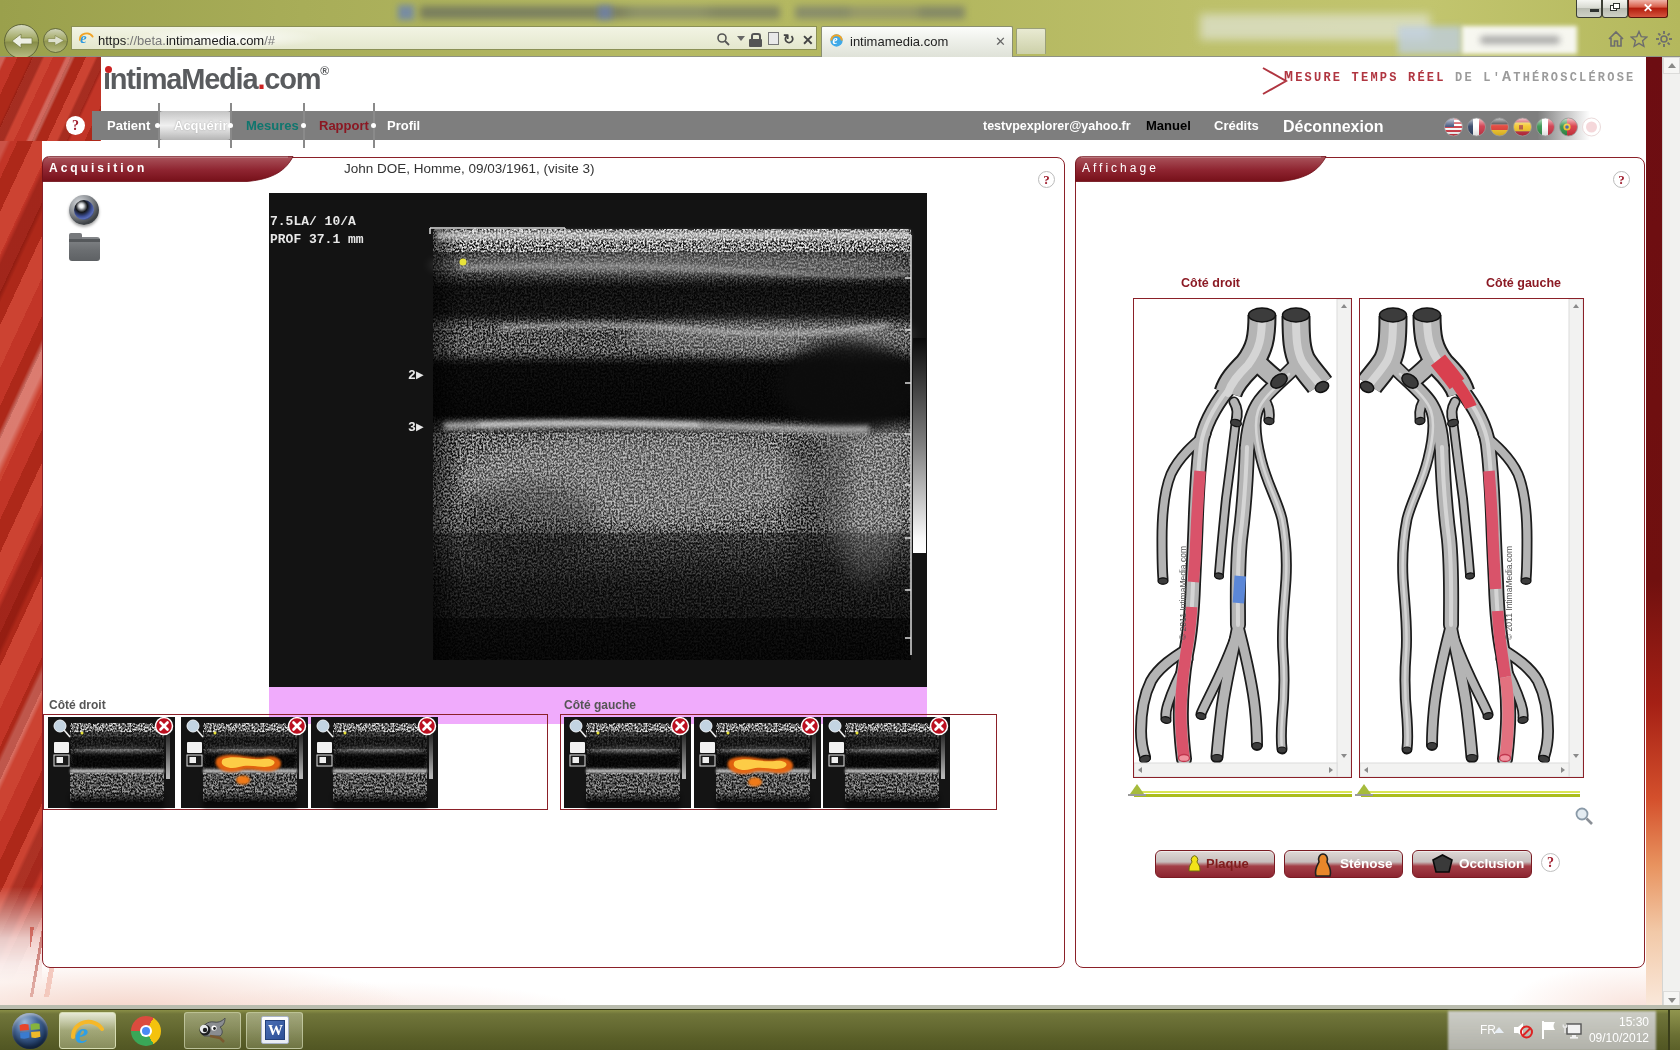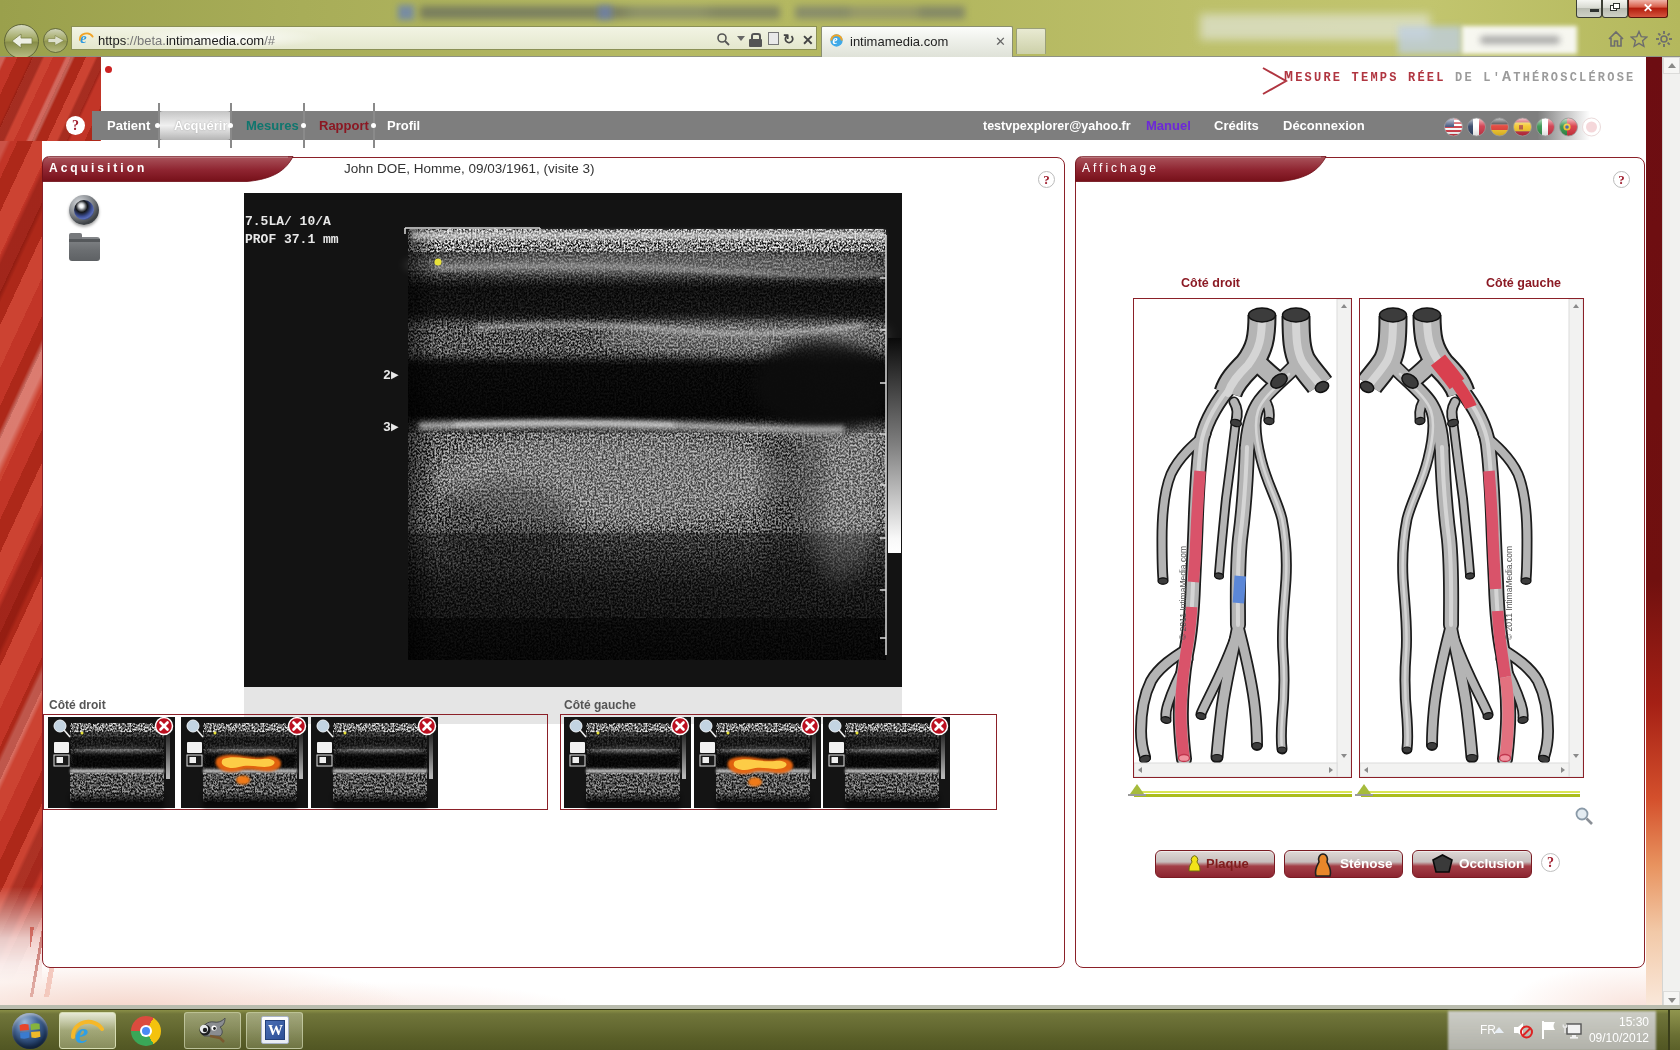--- a/index.html
+++ b/index.html
@@ -104,20 +104,21 @@
       linear-gradient(100deg, rgba(190,40,25,.55) 0 4px, rgba(255,255,255,0) 4px 12px, rgba(160,25,15,.5) 12px 15px, rgba(255,255,255,0) 15px 26px, rgba(220,80,50,.4) 26px 31px, rgba(255,255,255,0) 31px 100%);
       -webkit-mask-image:linear-gradient(100deg,#000, transparent 75%); mask-image:linear-gradient(100deg,#000, transparent 75%);"></div>
     <div class="abs" style="left:0px;top:880px;width:700px;height:75px;background:
       radial-gradient(60% 100% at 18% 100%, rgba(242,200,185,.8), rgba(255,255,255,0) 70%),
       radial-gradient(45% 80% at 55% 120%, rgba(246,215,205,.7), rgba(255,255,255,0) 75%);"></div>
     <div class="abs" style="left:1380px;top:900px;width:266px;height:51px;background:radial-gradient(70% 120% at 100% 100%, rgba(246,210,198,.65), rgba(255,255,255,0) 75%);"></div>
 
     <div class="abs" style="left:1646px;top:0;width:16px;height:951px;background:linear-gradient(180deg,#6d0d12 0%,#70100f 55%,#a52015 68%,#d4502c 78%,#e8935f 85%,#f2c9a8 92%,#fae9dc 100%);"></div>
 
     <div class="abs" style="left:101px;top:0;width:1545px;height:54px;background:#fff;"></div>
+    <div class="abs" id="logo" style="left:103px;top:6px;width:260px;height:40px;font-weight:bold;font-size:29px;color:#595b5e;letter-spacing:-1.2px;">ıntimaMedia<span style="color:#cc2222;">.</span>com<span style="font-size:12px;vertical-align:14px;">®</span></div>
     <div class="abs" style="left:105px;top:9px;width:7px;height:7px;border-radius:50%;background:#cc2222;"></div>
 
     <svg class="abs" style="left:1262px;top:9px;" width="26" height="30" viewBox="0 0 26 30">
         <path d="M1 2 L24 15 L1 28" fill="none" stroke="#b03540" stroke-width="2"></path>
       </svg>
     <div class="abs" style="left:1284px;top:12px;font-family:'Liberation Mono',monospace;font-weight:bold;font-size:12px;letter-spacing:2.2px;color:#b03540;"><span style="font-size:15px;">M</span>ESURE&nbsp;TEMPS&nbsp;RÉEL <span style="color:#9b9b9b;">DE&nbsp;L'<span style="font-size:15px;">A</span>THÉROSCLÉROSE</span></div>
 
     <div class="abs" id="navbar" style="left:92px;top:54px;width:1498px;height:29px;background:linear-gradient(90deg,#7e7e7e 0%,#7e7e7e 96.5%,rgba(126,126,126,0) 100%);"></div>
     <div class="abs" style="left:0px;top:54px;width:92px;height:29px;"></div>
     <div class="abs" style="left:159px;top:54px;width:72px;height:29px;border-radius:4px;background:linear-gradient(180deg,#c4c4c4,#f0f0f0 50%,#b5b5b5);"></div>
@@ -130,23 +131,23 @@
     <div class="abs" style="left:155px;top:66px;width:5px;height:5px;border-radius:50%;background:#fff;"></div>
     <div class="abs" style="left:228px;top:66px;width:5px;height:5px;border-radius:50%;background:#fff;"></div>
     <div class="abs" style="left:301px;top:66px;width:5px;height:5px;border-radius:50%;background:#fff;"></div>
     <div class="abs" style="left:371px;top:66px;width:5px;height:5px;border-radius:50%;background:#fff;"></div>
     <div class="abs" style="left:107px;top:61px;font-size:13px;font-weight:bold;color:#fff;">Patient</div>
     <div class="abs" style="left:174px;top:61px;font-size:13px;font-weight:bold;color:#fff;text-shadow:0 0 2px #999;">Acquérir</div>
     <div class="abs" style="left:246px;top:61px;font-size:13px;font-weight:bold;color:#0f766e;">Mesures</div>
     <div class="abs" style="left:319px;top:61px;font-size:13px;font-weight:bold;color:#8b1722;">Rapport</div>
     <div class="abs" style="left:387px;top:61px;font-size:13px;font-weight:bold;color:#fff;">Profil</div>
     <div class="abs" style="left:983px;top:62px;font-size:12.5px;font-weight:bold;color:#fff;">testvpexplorer@yahoo.fr</div>
-    <div class="abs" style="left:1146px;top:61px;font-size:13px;font-weight:bold;color:#6d28d9;">Manuel</div>
+    <div class="abs" style="left:1146px;top:61px;font-size:13px;font-weight:bold;color:#000000;">Manuel</div>
     <div class="abs" style="left:1214px;top:61px;font-size:13px;font-weight:bold;color:#fff;">Crédits</div>
-    <div class="abs" style="left:1283px;top:61px;font-size:13px;font-weight:bold;color:#fff;">Déconnexion</div>
+    <div class="abs" style="left:1283px;top:61px;font-size:16px;font-weight:bold;color:#fff;">Déconnexion</div>
     <div class="abs" id="flags" style="left:1444px;top:60px;width:170px;height:20px;">
       <svg width="170" height="20" viewBox="0 0 170 20">
         <defs>
             <clipPath id="fc0">
               <circle cx="9.5" cy="10" r="9"></circle>
             </clipPath>
             <clipPath id="fc1">
               <circle cx="32.5" cy="10" r="9"></circle>
             </clipPath>
             <clipPath id="fc2">
@@ -234,21 +235,21 @@
     <div class="abs" style="left:344px;top:104px;font-size:13.5px;color:#333;">John DOE, Homme, 09/03/1961, (visite 3)</div>
     <div class="abs" style="left:1038px;top:114px;width:17px;height:17px;border-radius:50%;background:#fff;border:1px solid #bbb;color:#a02030;font-weight:bold;font-size:13px;text-align:center;line-height:16px;font-family:'Liberation Serif',serif;">?</div>
 
     <div id="camicon" class="abs" style="left:69px;top:138px;width:30px;height:30px;border-radius:50%;background:radial-gradient(circle at 35% 28%, #d8dbdf, #8a8e93 40%, #3c4044 72%, #585c60 95%);box-shadow:0 2px 3px rgba(0,0,0,.35);"></div>
     <div class="abs" style="left:74px;top:143px;width:20px;height:20px;border-radius:50%;background:radial-gradient(circle at 38% 32%, #e8ecf2 6%, #14161a 32%, #3d4f96 55%, #5a6db8 68%, #101318 88%);"></div>
     <div class="abs" style="left:78px;top:146px;width:6px;height:5px;border-radius:50%;background:rgba(255,255,255,.85);filter:blur(1px);"></div>
     <div id="foldericon" class="abs" style="left:69px;top:180px;width:31px;height:24px;border-radius:2px 3px 3px 3px;background:linear-gradient(180deg,#84878a,#6b6e71 55%,#5e6164);"></div>
     <div class="abs" style="left:69px;top:176px;width:13px;height:6px;border-radius:2px 2px 0 0;background:#77797c;"></div>
     <div class="abs" style="left:69px;top:182px;width:31px;height:3px;background:#55585b;"></div>
 
-    <div class="abs" id="usmain" style="left:244px;top:136px;width:658px;height:531px;background:#e5e5e5;">
+    <div class="abs" id="usmain" style="left:269px;top:136px;width:658px;height:531px;background:#f0abfc;">
 <svg width="658" height="494" style="display:block">
 <defs>
   <filter id="nz" x="0%" y="0%" width="100%" height="100%">
     <feTurbulence type="fractalNoise" baseFrequency="0.55 0.5" numOctaves="2" seed="11" result="t"></feTurbulence>
     <feColorMatrix in="t" type="matrix" values="0 0 0 0 0  0 0 0 0 0  0 0 0 0 0  2.9 0 0 0 -1.05" result="a"></feColorMatrix>
     <feGaussianBlur in="a" stdDeviation="0.35" result="ab"></feGaussianBlur>
     <feFlood flood-color="#ffffff" result="w"></feFlood>
     <feComposite in="w" in2="ab" operator="in"></feComposite>
   </filter>
   <linearGradient id="gbar" x1="0" y1="0" x2="0" y2="1">

